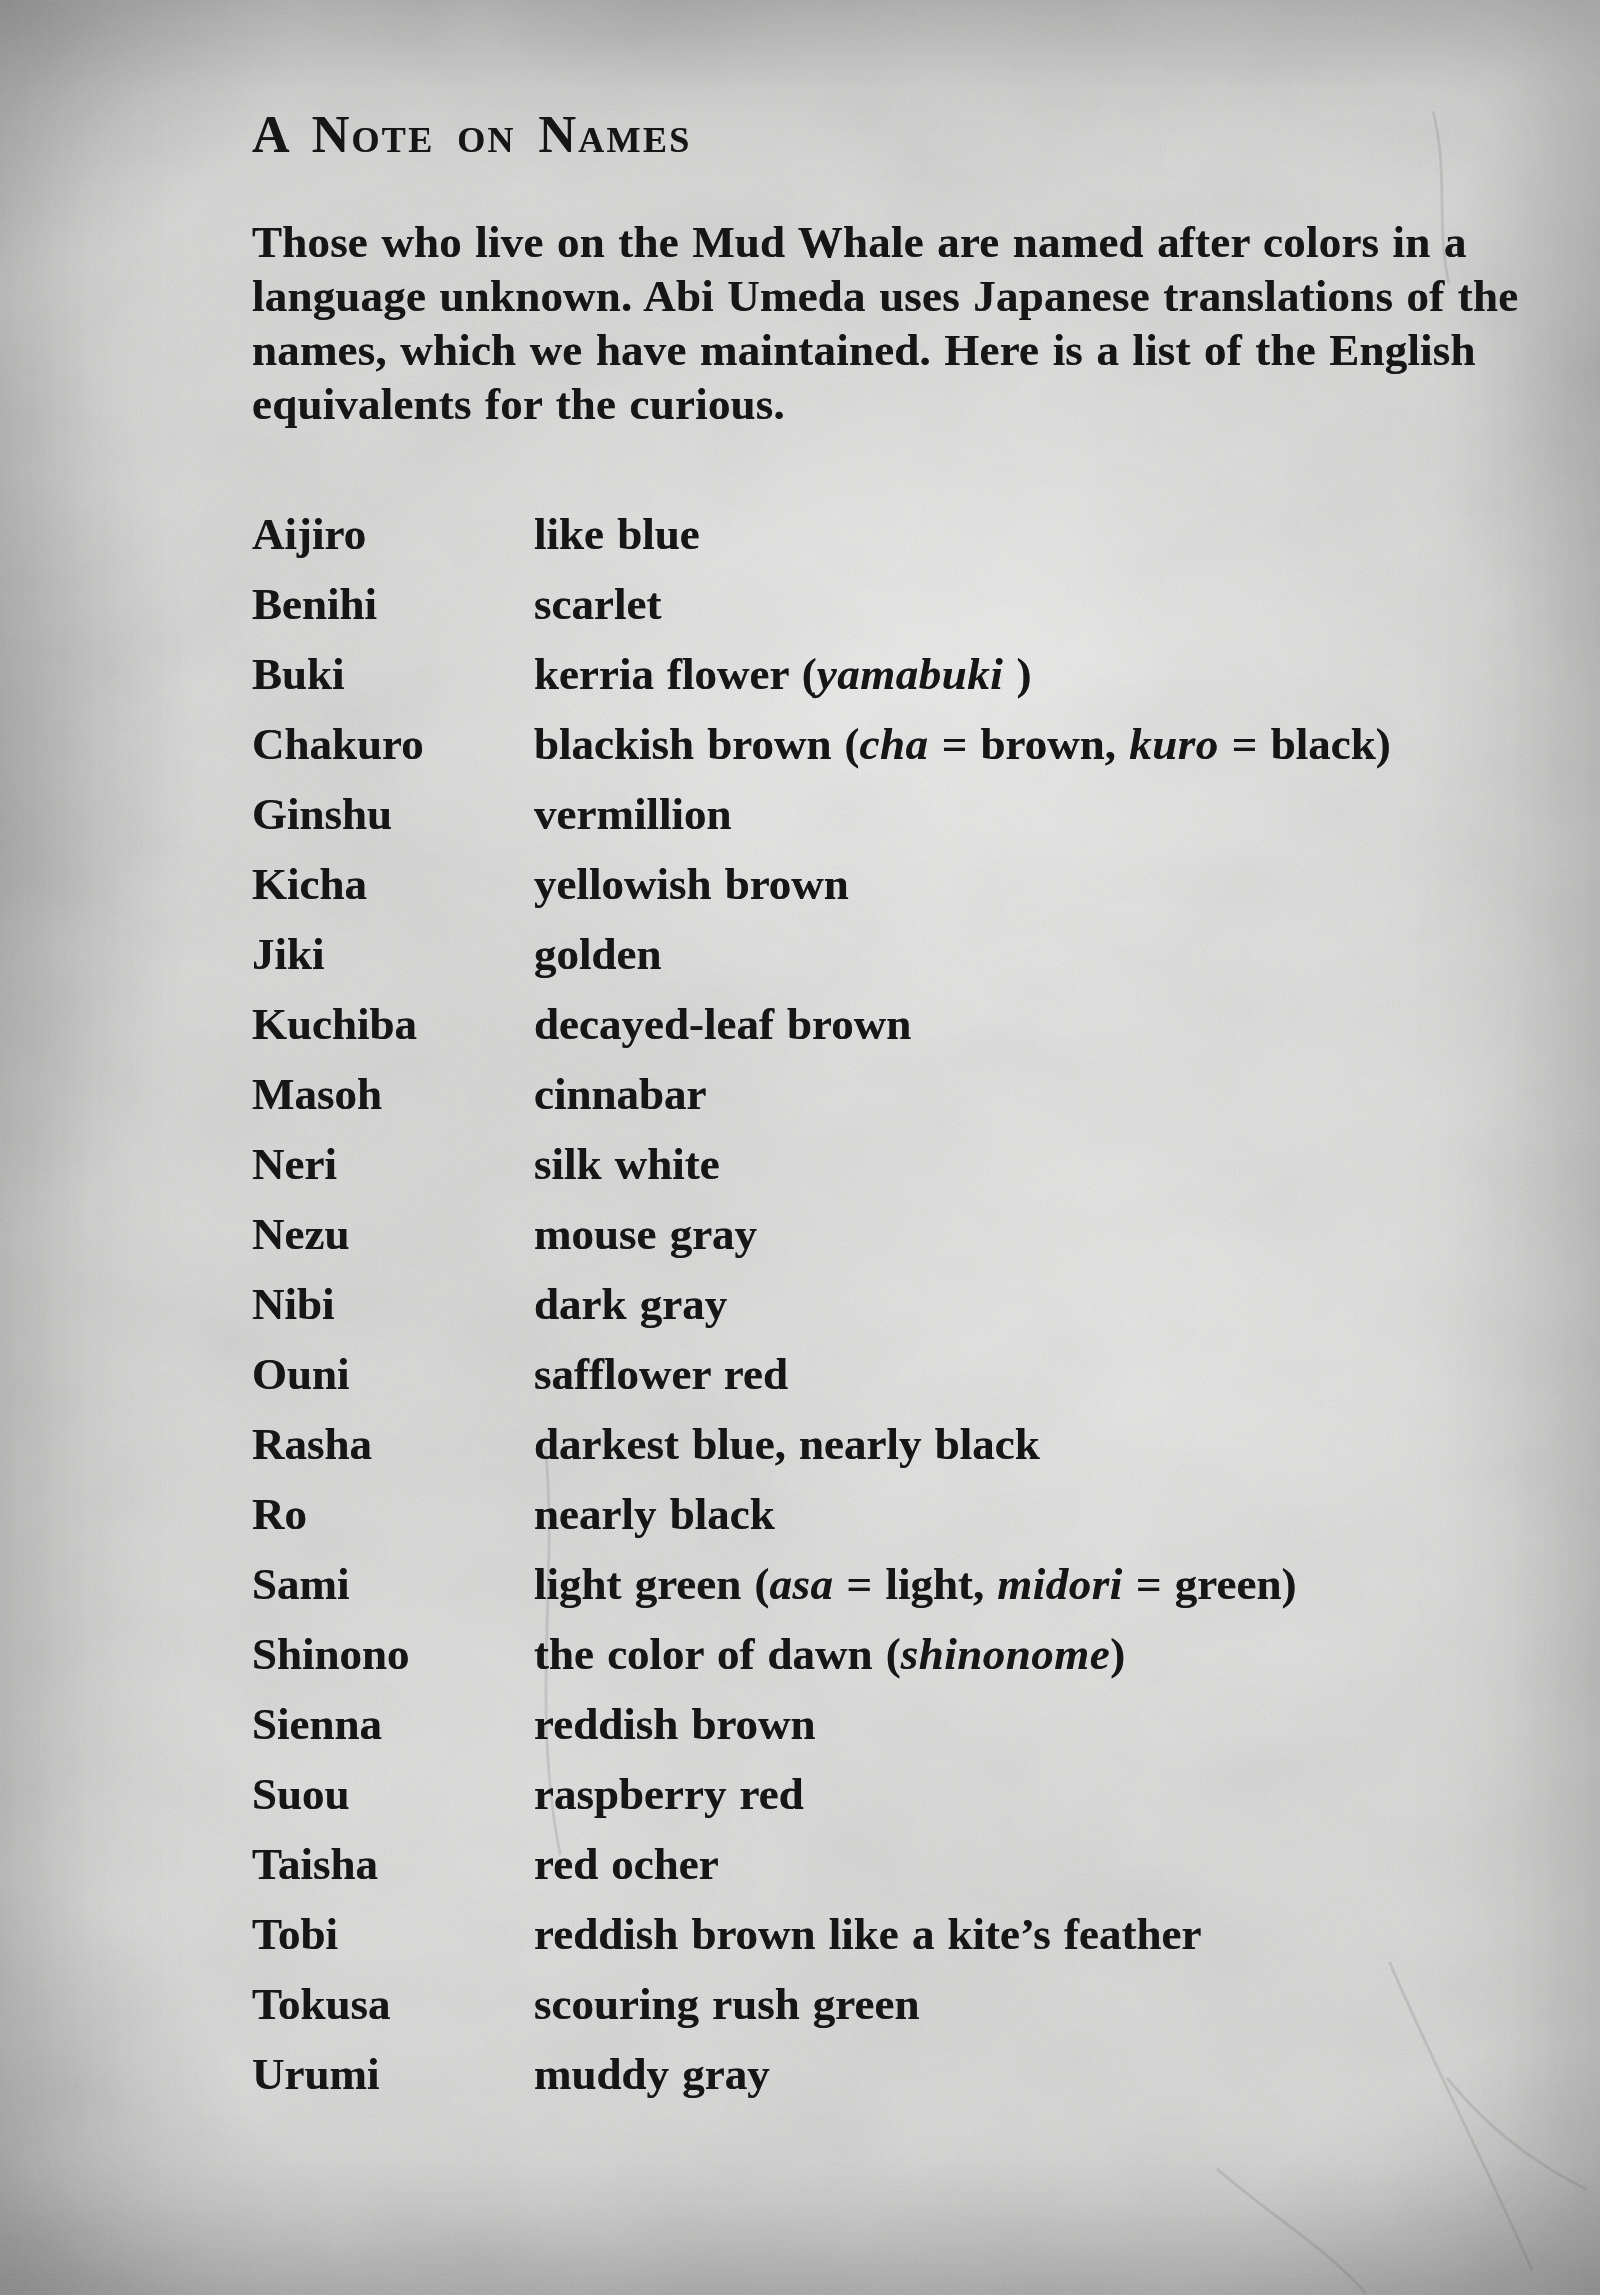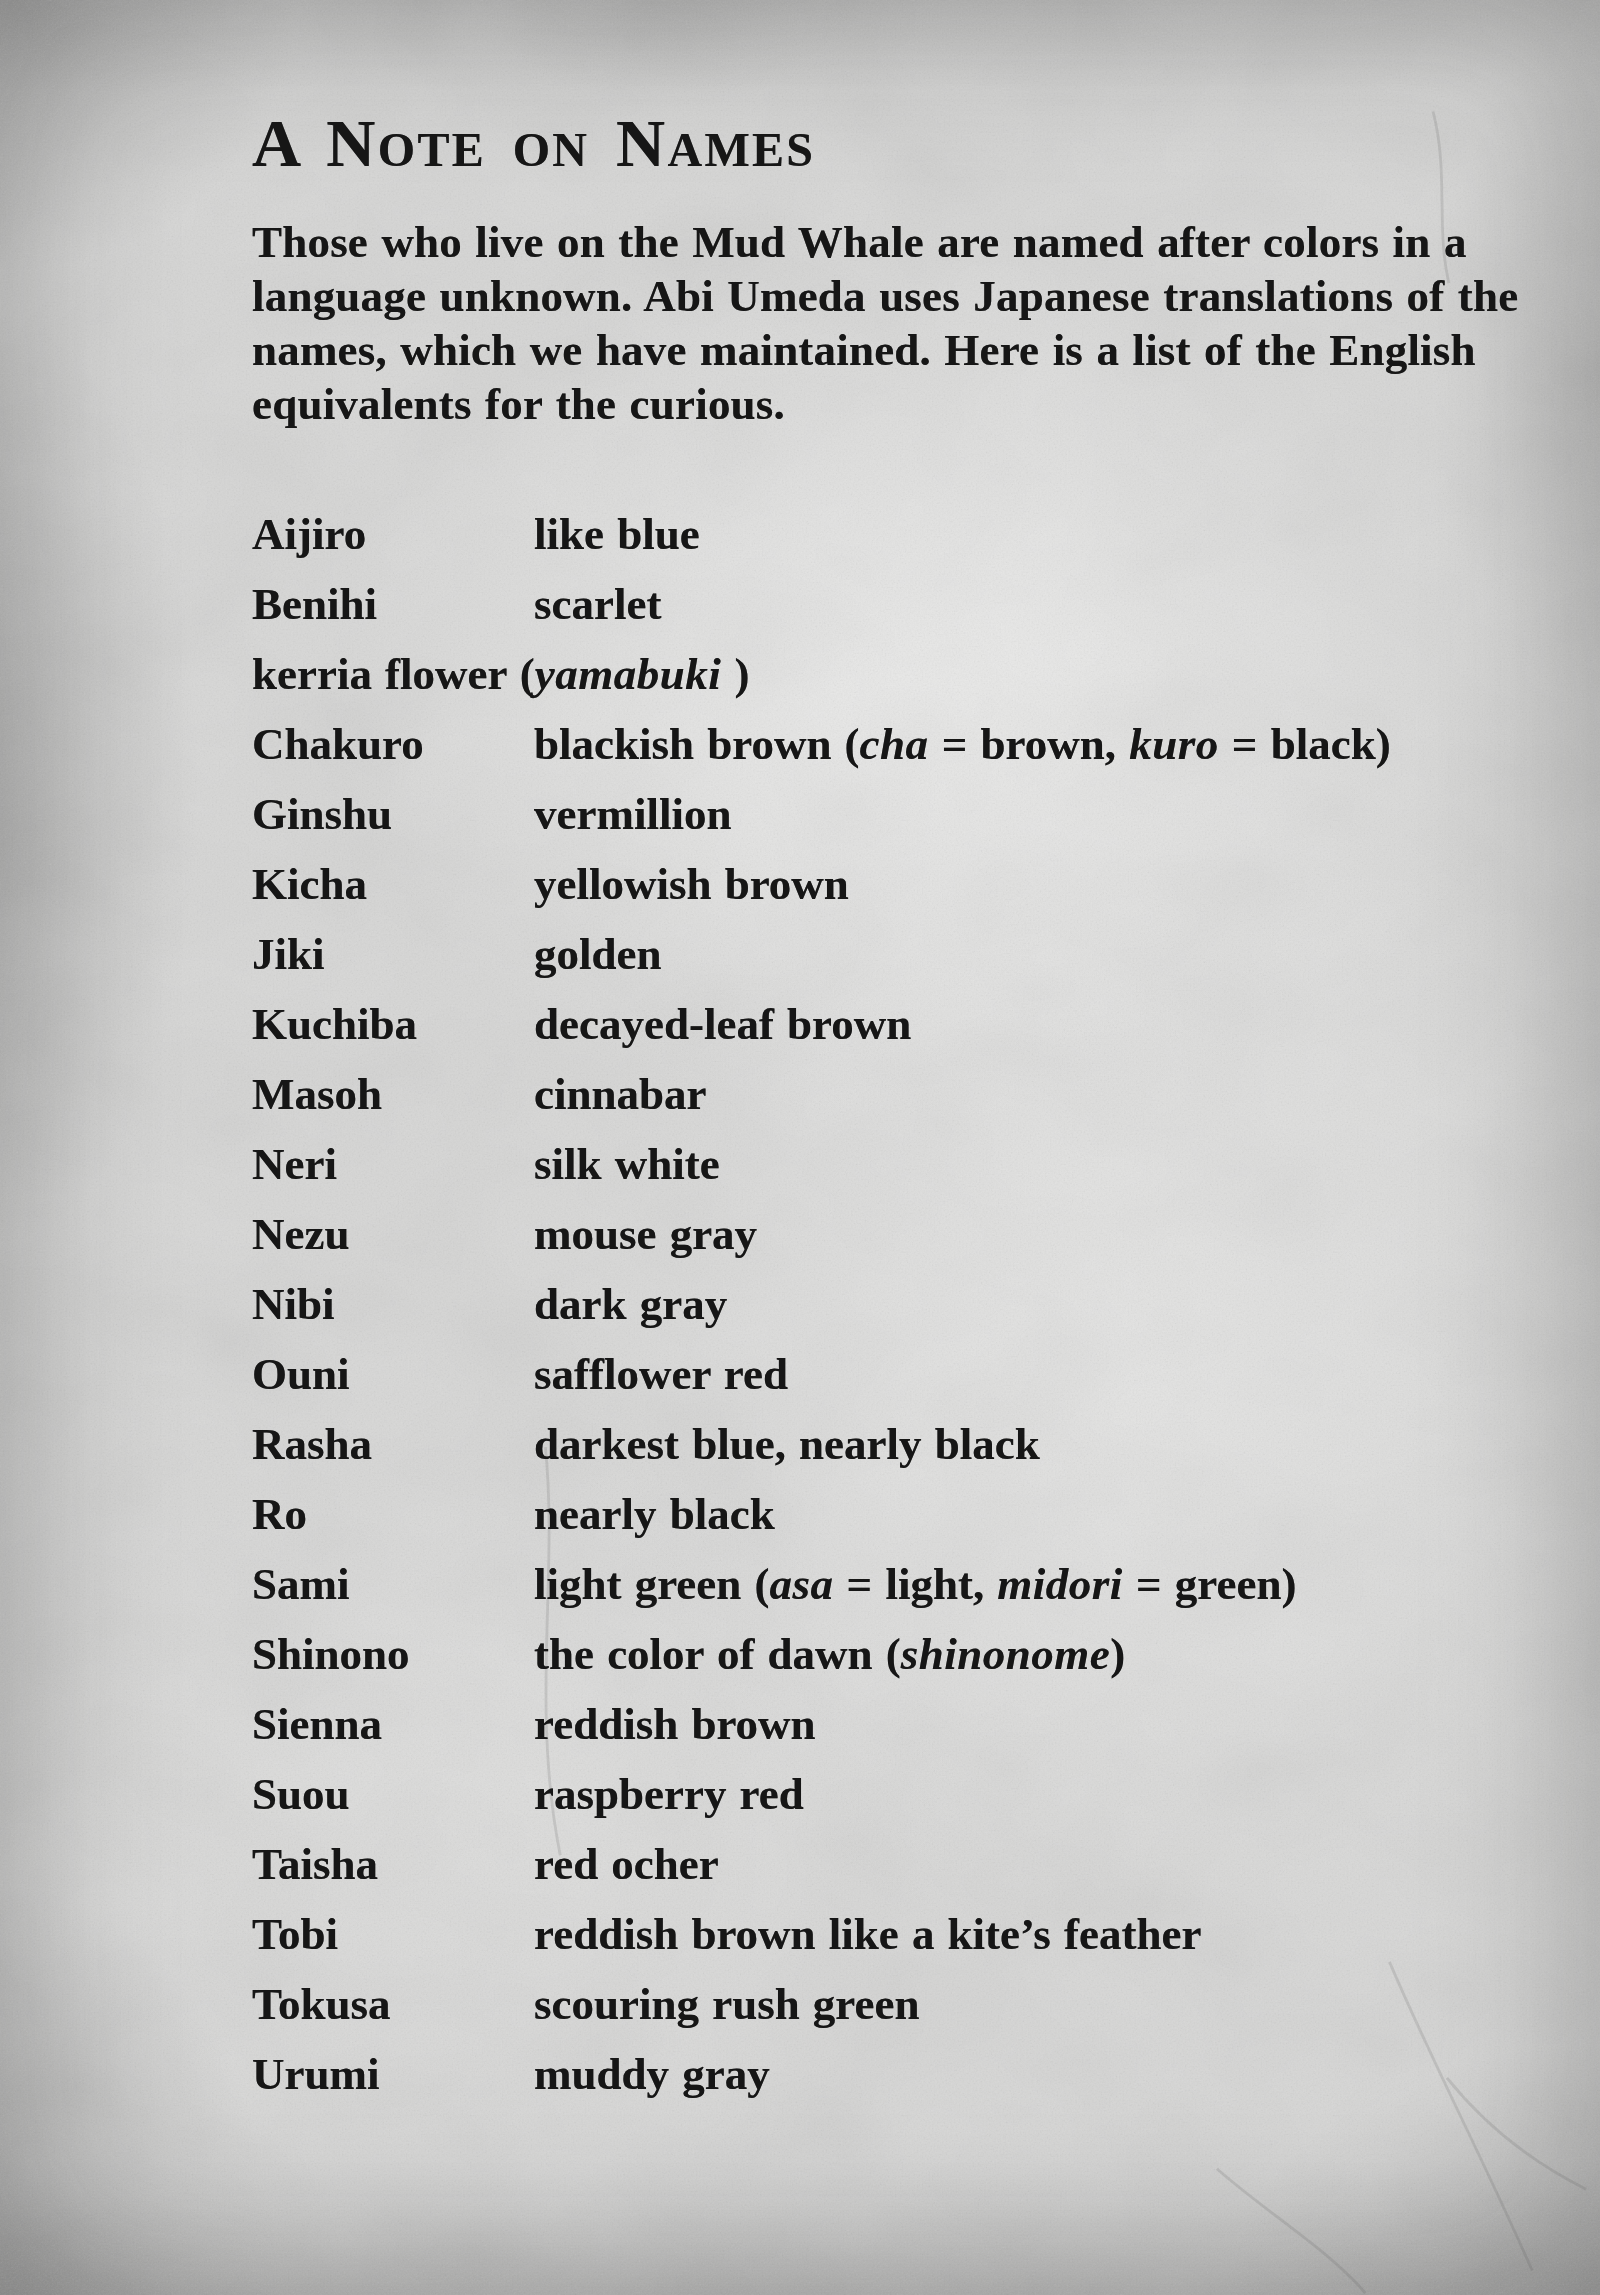--- a/index.html
+++ b/index.html
@@ -43,21 +43,21 @@
   .ink {
     color: #161616;
     text-shadow: 0 0 0.6px rgba(10,10,10,0.55);
     font-weight: bold;
   }
   .title {
     position: absolute;
     left: 252px;
     top: 109px;
     margin: 0;
-    font-size: 68px;
+    font-size: 52px;
     line-height: 1;
     font-variant: small-caps;
     letter-spacing: 2.3px;
     word-spacing: 7.4px;
     white-space: nowrap;
   }
   .intro {
     position: absolute;
     left: 252px;
     top: 215px;
@@ -140,20 +140,21 @@
     <div class="glossary ink">
         <div class="row">
           <span class="name">Aijiro</span>
           <span class="meaning"><span>like blue</span></span>
         </div>
         <div class="row">
           <span class="name">Benihi</span>
           <span class="meaning"><span>scarlet</span></span>
         </div>
         <div class="row">
+          <span class="name">Buki</span>
           <span class="meaning"><span>kerria flower (</span><i>yamabuki</i><span> )</span></span>
         </div>
         <div class="row">
           <span class="name">Chakuro</span>
           <span class="meaning"><span>blackish brown (</span><i>cha</i><span> = brown, </span><i>kuro</i><span> = black)</span></span>
         </div>
         <div class="row">
           <span class="name">Ginshu</span>
           <span class="meaning"><span>vermillion</span></span>
         </div>

